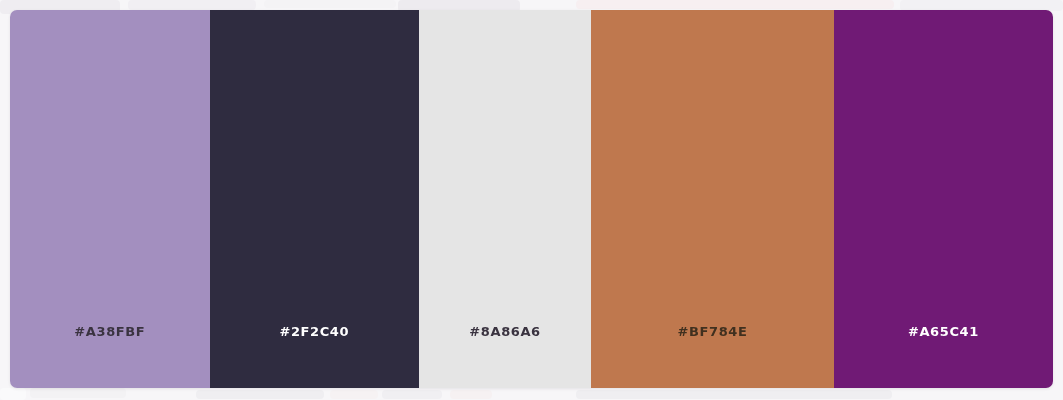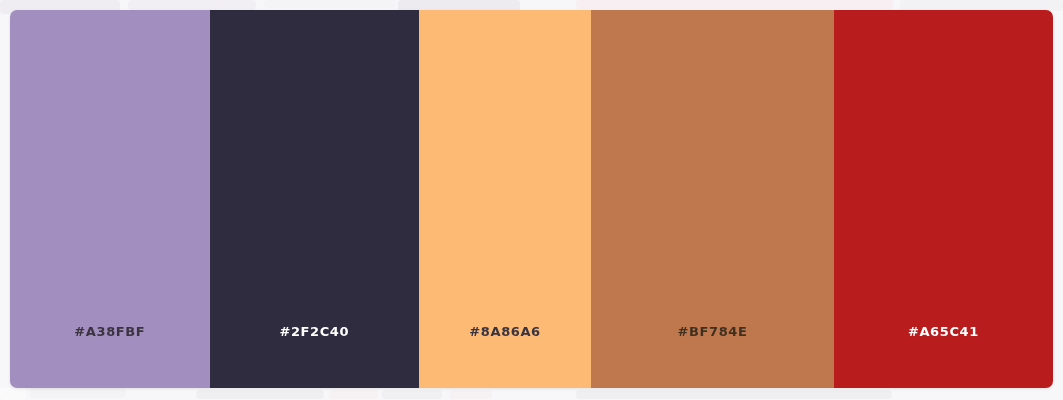--- a/index.html
+++ b/index.html
@@ -77,22 +77,22 @@
     <div class="backdrop-block" style="left: 576px; top: 390px; width: 316px; height: 9px; background: rgb(239, 238, 241);"></div>
   </div>
 
 <div id="palette-card" style="border-radius: 7px;">
     <div class="swatch" style="width: 204px; background: rgb(163, 143, 191);">
       <div class="swatch-label" style="color: rgb(58, 51, 64);">#A38FBF</div>
     </div>
     <div class="swatch" style="width: 214px; background: rgb(47, 44, 64);">
       <div class="swatch-label" style="color: rgb(255, 255, 255);">#2F2C40</div>
     </div>
-    <div class="swatch" style="width: 176px; background: #fdba74;">
+    <div class="swatch" style="width: 176px; background: #e5e5e5;">
       <div class="swatch-label" style="color: rgb(58, 51, 64);">#8A86A6</div>
     </div>
     <div class="swatch" style="width: 248px; background: rgb(191, 120, 78);">
       <div class="swatch-label" style="color: rgb(64, 48, 31);">#BF784E</div>
     </div>
-    <div class="swatch" style="width: 224px; background: #b91c1c;">
+    <div class="swatch" style="width: 224px; background: #701a75;">
       <div class="swatch-label" style="color: rgb(255, 255, 255);">#A65C41</div>
     </div>
   </div>
 
 </body></html>

